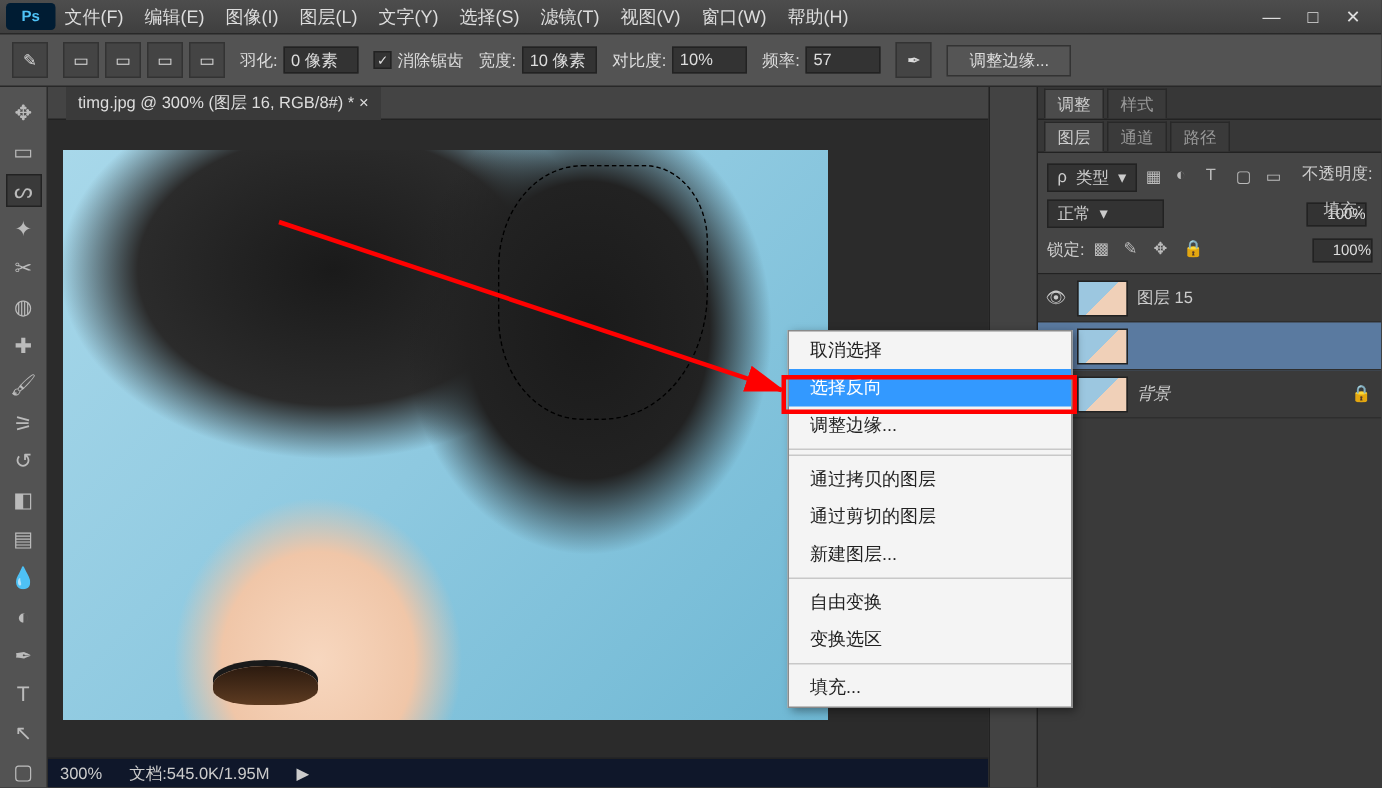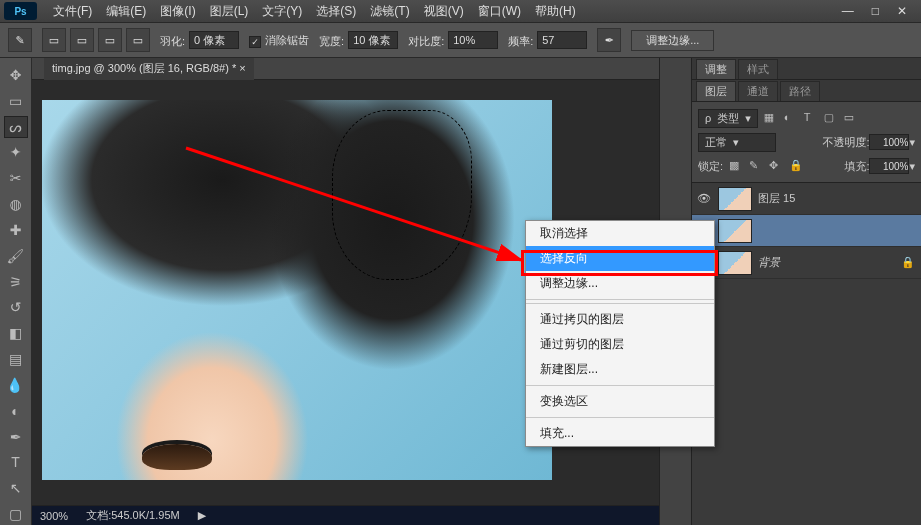--- a/index.html
+++ b/index.html
@@ -2,29 +2,29 @@
 <html><head>
 <meta charset="utf-8">
 <style>
 * { box-sizing: border-box; margin: 0; padding: 0; font-family: "Microsoft YaHei", sans-serif; }
 body { background: #535353; width: 921px; height: 525px; overflow: hidden; position: relative; }
 .app { position: absolute; inset: 0; display: flex; flex-direction: column; }
 
 
 .titlebar { height: 22px; background: linear-gradient(#4d4d4d,#3f3f3f); display: flex; align-items: center; padding: 0 4px; }
 .titlebar .ps-logo { width: 33px; height: 18px; background: #001c33; border-radius: 3px; display: flex; align-items: center; justify-content: center; color: #4fc3f7; font-size: 10px; font-weight: bold; }
-.titlebar .menus { display: flex; margin-left: 10px; gap: 2px; }
+.titlebar .menus { display: flex; margin-left: 0; gap: 2px; }
 .titlebar .menus span { color: #ddd; font-size: 12px; padding: 2px 6px; cursor: default; }
 .titlebar .win-controls { margin-left: auto; display: flex; gap: 18px; color: #ddd; font-size: 12px; padding-right: 10px; }
 
 
 .optbar { height: 36px; background: #535353; border-top: 1px solid #282828; border-bottom: 1px solid #282828; display: flex; align-items: center; gap: 10px; padding: 0 8px; color: #ddd; font-size: 11px; }
 .optbar .icon-box { width: 24px; height: 24px; background: #444; border: 1px solid #333; display: flex; align-items: center; justify-content: center; }
 .optbar .icon-row { display: flex; gap: 4px; }
-.optbar .field { display: flex; align-items: flex-end; gap: 4px; }
+.optbar .field { display: flex; align-items: center; gap: 4px; }
 .optbar input.txt { width: 50px; height: 18px; background: #333; color: #ddd; border: 1px solid #222; font-size: 11px; padding: 0 4px; }
 .optbar button.btn { background: #555; color: #ddd; border: 1px solid #333; padding: 2px 14px; font-size: 11px; }
 
 
 .main { flex: 1; display: flex; overflow: hidden; }
 .toolbox { width: 32px; background: #535353; border-right: 1px solid #2b2b2b; display: flex; flex-direction: column; align-items: center; padding-top: 6px; gap: 4px; }
 .toolbox .tool { width: 24px; height: 22px; display: flex; align-items: center; justify-content: center; color: #bbb; font-size: 14px; }
 .toolbox .tool.active { background: #3a3a3a; border: 1px solid #222; }
 
 .doc-area { flex: 1; display: flex; flex-direction: column; background: #2b2b2b; }
@@ -41,21 +41,21 @@
 
 .dock { width: 230px; background: #454545; border-left: 1px solid #222; display: flex; flex-direction: column; font-size: 11px; color: #ccc; }
 .collapse-col { width: 32px; background: #434343; border-left: 1px solid #222; }
 .panel-tabs { height: 22px; background: #373737; display: flex; align-items: center; gap: 2px; padding: 0 4px; border-bottom: 1px solid #222; }
 .panel-tabs span { padding: 2px 8px; background: #4b4b4b; border: 1px solid #282828; border-bottom: none; }
 .panel-tabs span.inactive { background: #3a3a3a; color: #999; }
 .panel-body { background: #454545; padding: 4px 6px; border-bottom: 1px solid #222; }
 .panel-row { display: flex; align-items: center; gap: 6px; height: 24px; }
 .dropdown { background: #333; border: 1px solid #222; padding: 1px 6px; display: flex; align-items: center; gap: 6px; }
 .mini-icon { display:inline-block; width:14px; height:14px; color:#bbb; }
-.field-inline { display: flex; align-items: center; gap: 0; }
+.field-inline { display: flex; align-items: center; gap: 12px; flex-direction: column; }
 .field-inline input { width: 40px; height: 16px; background: #333; color: #ddd; border: 1px solid #222; font-size: 10px; text-align: right; }
 
 .layers-panel { flex: 1; display: flex; flex-direction: column; }
 .layer-list { flex: 1; background: #3a3a3a; overflow-y: auto; }
 .layer-row { height: 32px; display: flex; align-items: center; gap: 6px; padding: 0 4px; border-bottom: 1px solid #2e2e2e; }
 .layer-row.selected { background: #5a7aa0; color: #fff; }
 .layer-eye { width: 16px; text-align: center; }
 .layer-thumb { width: 34px; height: 24px; background: linear-gradient(135deg,#9cc7e0 50%, #f0d0b8 50%); border: 1px solid #222; }
 .layer-name { flex: 1; }
 .layer-lock { width: 16px; }
@@ -245,20 +245,21 @@
 <div class="ctx" id="ctx">
     <div class="item">取消选择</div>
     <div class="item highlight">选择反向</div>
     <div class="item">调整边缘...</div>
     <hr>
     <hr>
     <div class="item">通过拷贝的图层</div>
     <div class="item">通过剪切的图层</div>
     <div class="item">新建图层...</div>
     <hr>
+    <div class="item">自由变换</div>
     <div class="item">变换选区</div>
     <hr>
     <div class="item">填充...</div>
   </div>
 
 <div class="anno-line" style="left:186px; top:148px;">
   <svg width="360" height="130">
     <defs>
         <marker id="ah" markerWidth="10" markerHeight="10" refX="8" refY="3" orient="auto">
           <path d="M0,0 L9,3 L0,6 Z" fill="#ff0000"></path>

